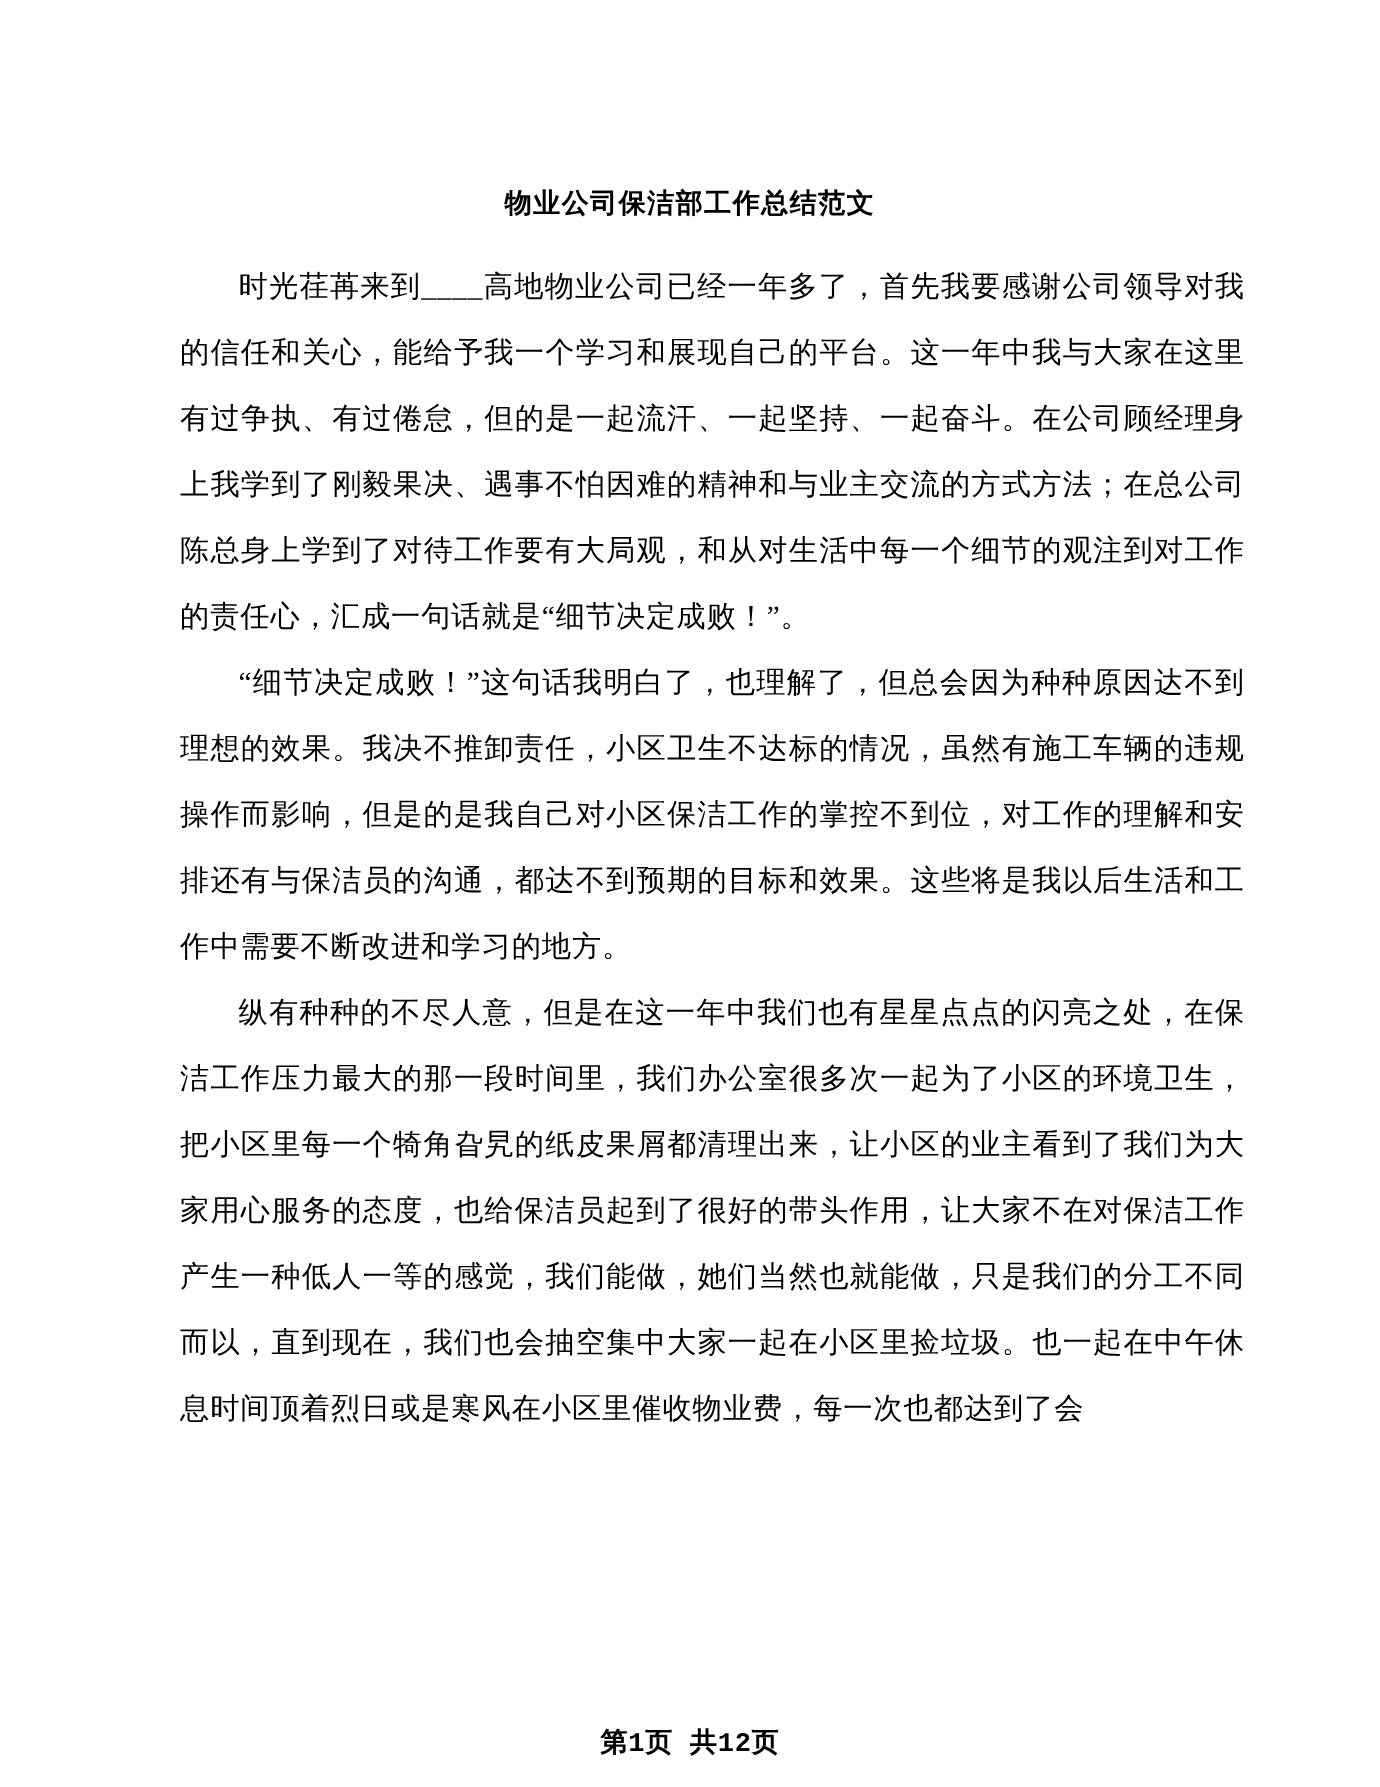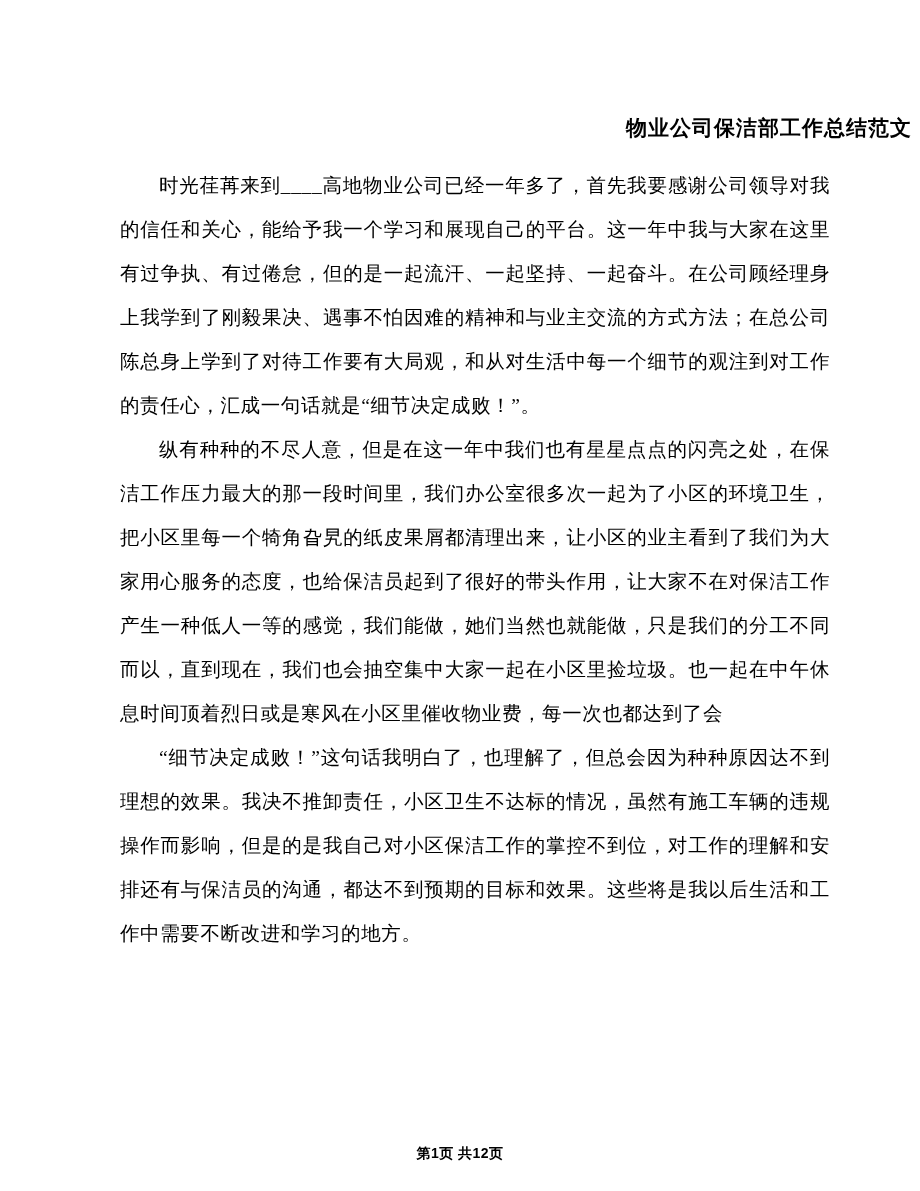--- a/index.html
+++ b/index.html
@@ -17,25 +17,25 @@
   }
   .page {
     width: 920px;
     height: 1191px;
     box-sizing: border-box;
     padding: 0;
     position: relative;
     background: #ffffff;
   }
   .doc-title {
-    text-align: right;
-    font-size: 21px;
+    text-align: center;
+    font-size: 18px;
     font-weight: bold;
     letter-spacing: 1px;
-    margin: 8px;
+    margin: 18px;
     padding-top: 105px;
     padding-bottom: 0;
     font-family: "Liberation Sans", "DejaVu Sans", sans-serif;
     line-height: 1.4;
   }
   .body-area {
     margin-top: 22px;
     padding-left: 120px;
     padding-right: 90px;
   }
@@ -48,34 +48,34 @@
     margin: 0 0 0 0;
     letter-spacing: 0.6px;
     font-family: "Liberation Serif", "DejaVu Serif", serif;
   }
   .footer {
     position: absolute;
     left: 0;
     right: 0;
     bottom: 36px;
     text-align: center;
-    font-size: 14px;
-    font-family: Liberation Sans, sans-serif;
+    font-size: 18px;
+    font-family: Liberation Mono, monospace;
     font-weight: bold;
     letter-spacing: 0.5px;
   }
 </style>
 </head>
 <body>
 
 <div class="page">
 
   <h1 class="doc-title">物业公司保洁部工作总结范文</h1>
 
   <div class="body-area">
     <p class="para">时光荏苒来到____高地物业公司已经一年多了，首先我要感谢公司领导对我的信任和关心，能给予我一个学习和展现自己的平台。这一年中我与大家在这里有过争执、有过倦怠，但的是一起流汗、一起坚持、一起奋斗。在公司顾经理身上我学到了刚毅果决、遇事不怕因难的精神和与业主交流的方式方法；在总公司陈总身上学到了对待工作要有大局观，和从对生活中每一个细节的观注到对工作的责任心，汇成一句话就是“细节决定成败！”。</p>
+    <p class="para">“细节决定成败！”这句话我明白了，也理解了，但总会因为种种原因达不到理想的效果。我决不推卸责任，小区卫生不达标的情况，虽然有施工车辆的违规操作而影响，但是的是我自己对小区保洁工作的掌控不到位，对工作的理解和安排还有与保洁员的沟通，都达不到预期的目标和效果。这些将是我以后生活和工作中需要不断改进和学习的地方。</p>
     <p class="para">纵有种种的不尽人意，但是在这一年中我们也有星星点点的闪亮之处，在保洁工作压力最大的那一段时间里，我们办公室很多次一起为了小区的环境卫生，把小区里每一个犄角旮旯的纸皮果屑都清理出来，让小区的业主看到了我们为大家用心服务的态度，也给保洁员起到了很好的带头作用，让大家不在对保洁工作产生一种低人一等的感觉，我们能做，她们当然也就能做，只是我们的分工不同而以，直到现在，我们也会抽空集中大家一起在小区里捡垃圾。也一起在中午休息时间顶着烈日或是寒风在小区里催收物业费，每一次也都达到了会</p>
-    <p class="para">“细节决定成败！”这句话我明白了，也理解了，但总会因为种种原因达不到理想的效果。我决不推卸责任，小区卫生不达标的情况，虽然有施工车辆的违规操作而影响，但是的是我自己对小区保洁工作的掌控不到位，对工作的理解和安排还有与保洁员的沟通，都达不到预期的目标和效果。这些将是我以后生活和工作中需要不断改进和学习的地方。</p>
   </div>
 
   <div class="footer">第1页 共12页</div>
 
 </div>
 
 </body></html>

